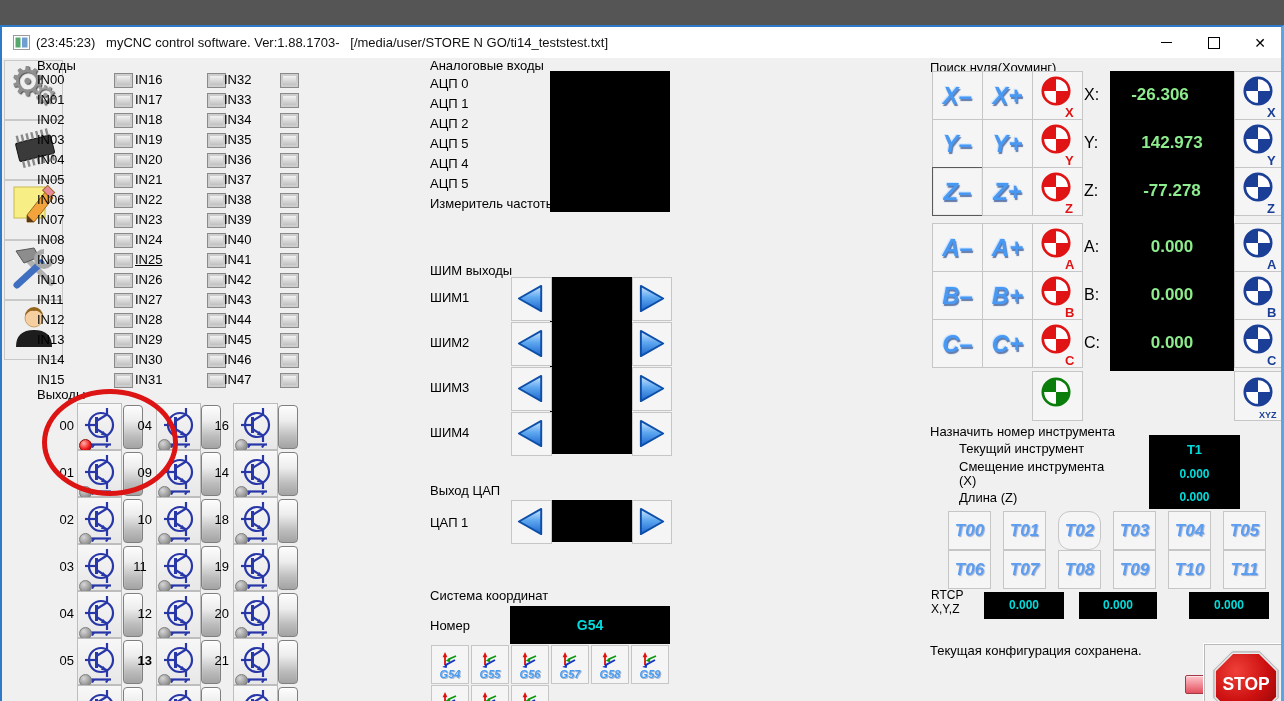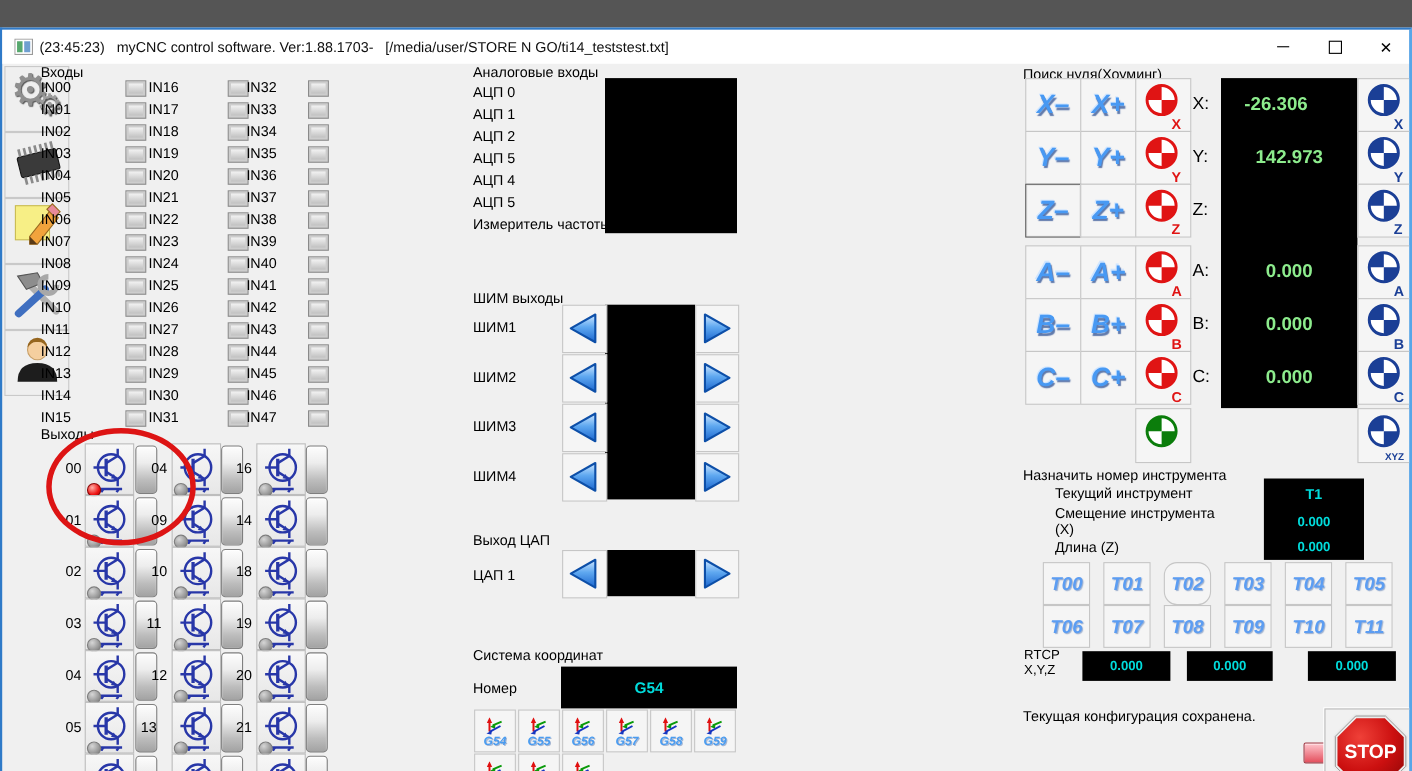--- a/index.html
+++ b/index.html
@@ -218,21 +218,21 @@
     <div class="abs lbl" style="left: 133px; top: 125px;">IN20</div>
     <div class="abs chk" style="left: 205px; top: 126px;"></div>
     <div class="abs lbl" style="left: 133px; top: 145px;">IN21</div>
     <div class="abs chk" style="left: 205px; top: 146px;"></div>
     <div class="abs lbl" style="left: 133px; top: 165px;">IN22</div>
     <div class="abs chk" style="left: 205px; top: 166px;"></div>
     <div class="abs lbl" style="left: 133px; top: 185px;">IN23</div>
     <div class="abs chk" style="left: 205px; top: 186px;"></div>
     <div class="abs lbl" style="left: 133px; top: 205px;">IN24</div>
     <div class="abs chk" style="left: 205px; top: 206px;"></div>
-    <div class="abs lbl" style="left: 133px; top: 225px;">IN25</div>
+    <div class="abs lbl" style="left: 133px; top: 225px; text-decoration: underline;">IN25</div>
     <div class="abs chk" style="left: 205px; top: 226px;"></div>
     <div class="abs lbl" style="left: 133px; top: 245px;">IN26</div>
     <div class="abs chk" style="left: 205px; top: 246px;"></div>
     <div class="abs lbl" style="left: 133px; top: 265px;">IN27</div>
     <div class="abs chk" style="left: 205px; top: 266px;"></div>
     <div class="abs lbl" style="left: 133px; top: 285px;">IN28</div>
     <div class="abs chk" style="left: 205px; top: 286px;"></div>
     <div class="abs lbl" style="left: 133px; top: 305px;">IN29</div>
     <div class="abs chk" style="left: 205px; top: 306px;"></div>
     <div class="abs lbl" style="left: 133px; top: 325px;">IN30</div>
@@ -504,21 +504,21 @@
           <line x1="11" y1="38.5" x2="31" y2="38.5"></line>
           <line x1="14" y1="38.5" x2="12" y2="41.5"></line>
           <line x1="28" y1="38.5" x2="26" y2="41.5"></line>
         </g>
         <line x1="16.5" y1="11" x2="16.5" y2="27" stroke="#2837a8" stroke-width="3"></line>
         <polygon points="25.8,29.6 20.8,28.8 23.5,24.9" fill="#2837a8"></polygon>
       </svg>
       <div class="abs led led-off" style="left: 1px; bottom: -3px;"></div>
     </div>
     <div class="abs toggle" style="left: 199px; top: 566px; width: 18px; height: 42px;"></div>
-    <div class="abs lbl" style="left: 126px; top: 626px; width: 24px; ">13</div>
+    <div class="abs lbl" style="left: 126px; top: 626px; width: 24px; text-align: right; font-weight: bold;">13</div>
     <div class="abs outbtn" style="left: 154px; top: 611px; width: 43px; height: 45px;">
       <svg width="40" height="42" viewBox="0 0 40 42">
         <g stroke="#2837a8" stroke-width="2.2" fill="none">
           <circle cx="21" cy="19" r="12"></circle>
           <line x1="5" y1="19" x2="16.5" y2="19"></line>
           <line x1="16.5" y1="15" x2="27" y2="8.5"></line>
           <line x1="27" y1="8.5" x2="27" y2="2"></line>
           <line x1="16.5" y1="23" x2="27" y2="29.5"></line>
           <line x1="27" y1="29.5" x2="27" y2="36"></line>
           <line x1="11" y1="38.5" x2="31" y2="38.5"></line>
@@ -895,20 +895,21 @@
     <div class="abs navbtn jogtxt" style="left: 980px; top: 140px; width: 49px; height: 47px;">Z+</div>
     <div class="abs navbtn" style="left: 1030px; top: 140px; width: 49px; height: 47px;">
       <svg width="42" height="45" viewBox="0 0 42 45">
         <circle cx="19" cy="18" r="13.2" fill="#fff" stroke="#e01414" stroke-width="2.7"></circle>
         <path d="M19,4.8 A13.2,13.2 0 0 0 5.8,18 L19,18 Z" fill="#e01414"></path>
         <path d="M19,31.2 A13.2,13.2 0 0 0 32.2,18 L19,18 Z" fill="#e01414"></path>
         <text x="28" y="44" fill="#e01414" font-size="13" font-weight="bold" font-family="Liberation Sans,sans-serif">Z</text>
       </svg>
     </div>
     <div class="abs axislbl" style="left: 1082px; top: 140px; width: 26px; height: 47px; line-height: 47px;">Z:</div>
+    <div class="abs greenval" style="left: 1108px; top: 140px; width: 124px; height: 47px; line-height: 47px; z-index: 2;">-77.278</div>
     <div class="abs navbtn" style="left: 1232px; top: 140px; width: 49px; height: 47px;">
       <svg width="42" height="45" viewBox="0 0 42 45">
         <circle cx="19" cy="18" r="13.2" fill="#fff" stroke="#1b3f96" stroke-width="2.7"></circle>
         <path d="M19,4.8 A13.2,13.2 0 0 0 5.8,18 L19,18 Z" fill="#1b3f96"></path>
         <path d="M19,31.2 A13.2,13.2 0 0 0 32.2,18 L19,18 Z" fill="#1b3f96"></path>
         <text x="28" y="44" fill="#1b3f96" font-size="13" font-weight="bold" font-family="Liberation Sans,sans-serif">Z</text>
       </svg>
     </div>
     <div class="abs navbtn jogtxt" style="left: 930px; top: 196px; width: 49px; height: 47px;">A–</div>
     <div class="abs navbtn jogtxt" style="left: 980px; top: 196px; width: 49px; height: 47px;">A+</div>

